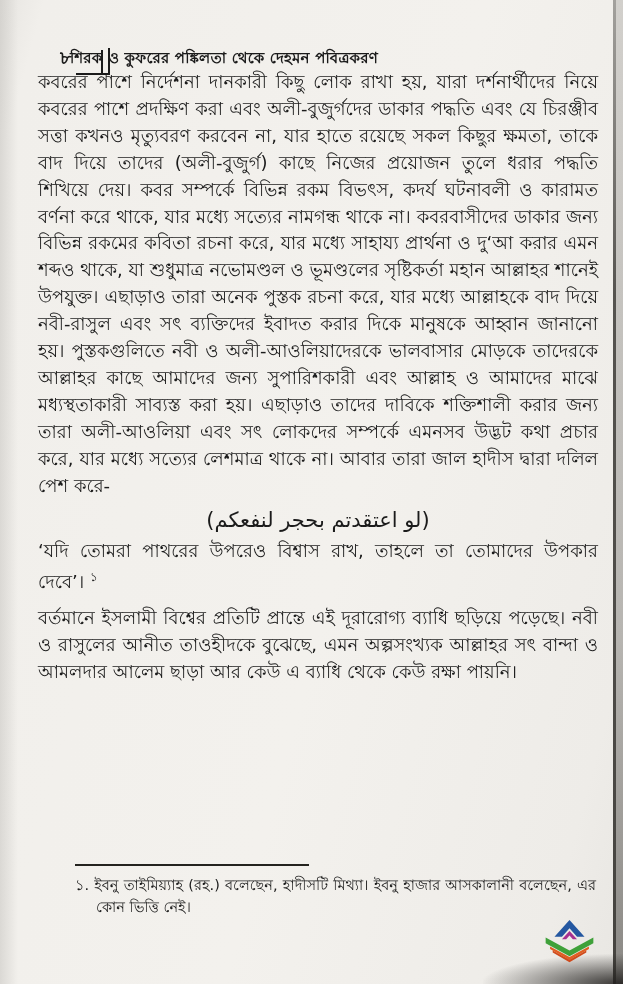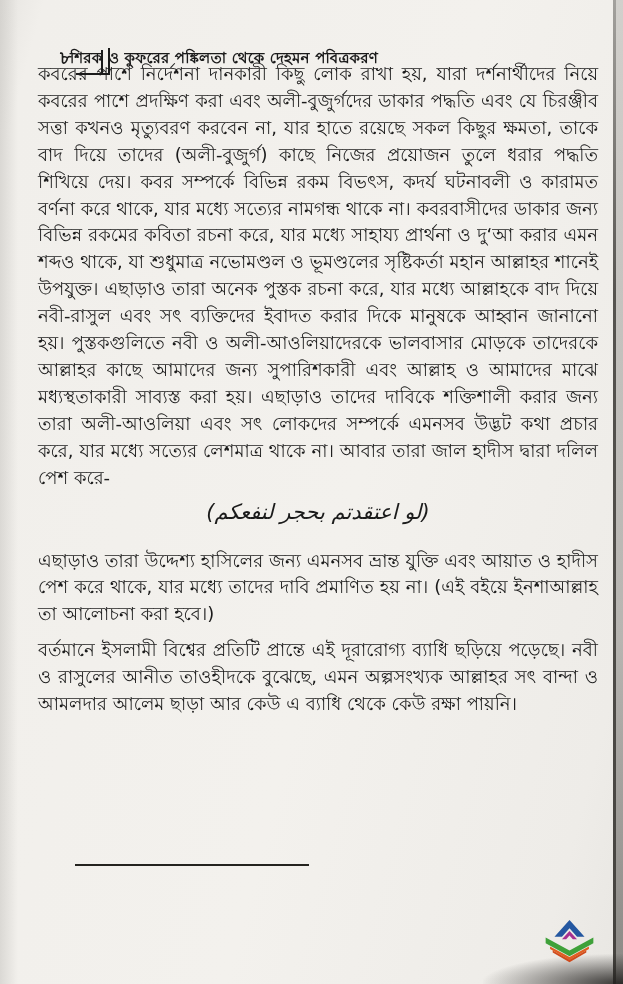--- a/index.html
+++ b/index.html
@@ -27,35 +27,34 @@
   .left-curve {
     position: absolute; left: 0; top: 0; width: 18px; height: 100%;
     background: linear-gradient(to right, rgba(190,188,184,0.45), rgba(190,188,184,0));
   }
 
   .header { position: absolute; top: 42px; left: 0; width: 600px; }
   .page-num-wrap { position: absolute; left: 60px; top: 2px; display: flex; align-items: flex-end; }
   .page-num { font-size: 18px; font-weight: bold; padding-right: 4px; padding-bottom: 2px; }
   .header-title { text-align: left; font-weight: bold; font-size: 15px; padding: 4px 70px 0 70px; letter-spacing: 0.2px; }
 
-  .content { position: absolute; left: 38px; top: 61px; width: 560px; }
+  .content { position: absolute; left: 38px; top: 69px; width: 560px; }
   .body-text {
     margin: 0;
     font-size: 18px;
     line-height: 26.9px;
     text-align: justify;
     text-justify: inter-word;
   }
   .arabic-line {
     text-align: center;
     font-size: 21px;
     line-height: 30px;
     margin: 5px 0 3px 0;
     direction: rtl;
-    font-style: italic;
   }
   .quote-para sup { font-size: 12px; }
   .para-2 { margin-top: 21px; }
   .para-3 { margin-top: 9px; }
 
   .footnote-block { position: absolute; left: 75px; top: 864px; width: 521px; }
   .footnote-rule { width: 234px; height: 2px; background: #24231f; margin: 0 0 9px 0; }
   .footnote-text {
     margin: 0;
     font-size: 14.5px;
@@ -85,28 +84,29 @@
     </svg>
   </div>
   <div class="header-title">শিরক ও কুফরের পঙ্কিলতা থেকে দেহমন পবিত্রকরণ</div>
 </div>
 
 <div class="content">
   <p class="body-text">কবরের পাশে নির্দেশনা দানকারী কিছু লোক রাখা হয়, যারা দর্শনার্থীদের নিয়ে কবরের পাশে প্রদক্ষিণ করা এবং অলী-বুজুর্গদের ডাকার পদ্ধতি এবং যে চিরঞ্জীব সত্তা কখনও মৃত্যুবরণ করবেন না, যার হাতে রয়েছে সকল কিছুর ক্ষমতা, তাকে বাদ দিয়ে তাদের (অলী-বুজুর্গ) কাছে নিজের প্রয়োজন তুলে ধরার পদ্ধতি শিখিয়ে দেয়। কবর সম্পর্কে বিভিন্ন রকম বিভৎস, কদর্য ঘটনাবলী ও কারামত বর্ণনা করে থাকে, যার মধ্যে সত্যের নামগন্ধ থাকে না। কবরবাসীদের ডাকার জন্য বিভিন্ন রকমের কবিতা রচনা করে, যার মধ্যে সাহায্য প্রার্থনা ও দু‘আ করার এমন শব্দও থাকে, যা শুধুমাত্র নভোমণ্ডল ও ভূমণ্ডলের সৃষ্টিকর্তা মহান আল্লাহর শানেই উপযুক্ত। এছাড়াও তারা অনেক পুস্তক রচনা করে, যার মধ্যে আল্লাহকে বাদ দিয়ে নবী-রাসুল এবং সৎ ব্যক্তিদের ইবাদত করার দিকে মানুষকে আহ্বান জানানো হয়। পুস্তকগুলিতে নবী ও অলী-আওলিয়াদেরকে ভালবাসার মোড়কে তাদেরকে আল্লাহর কাছে আমাদের জন্য সুপারিশকারী এবং আল্লাহ ও আমাদের মাঝে মধ্যস্থতাকারী সাব্যস্ত করা হয়। এছাড়াও তাদের দাবিকে শক্তিশালী করার জন্য তারা অলী-আওলিয়া এবং সৎ লোকদের সম্পর্কে এমনসব উদ্ভট কথা প্রচার করে, যার মধ্যে সত্যের লেশমাত্র থাকে না। আবার তারা জাল হাদীস দ্বারা দলিল পেশ করে-</p>
 
   <div class="arabic-line">(لو اعتقدتم بحجر لنفعكم)</div>
 
+  <p class="body-text quote-para"><span>‘যদি তোমরা পাথরের উপরেও বিশ্বাস রাখ, তাহলে তা তোমাদের উপকার দেবে’।</span> <sup>১</sup></p>
 
-  <p class="body-text para-2">এছাড়াও তারা উদ্দেশ্য হাসিলের জন্য এমনসব ভ্রান্ত যুক্তি এবং আয়াত ও হাদীস পেশ করে থাকে, যার মধ্যে তাদের দাবি প্রমাণিত হয় না। (এই বইয়ে ইনশাআল্লাহ তা আলোচনা করা হবে।)</p>
 
   <p class="body-text para-3">বর্তমানে ইসলামী বিশ্বের প্রতিটি প্রান্তে এই দূরারোগ্য ব্যাধি ছড়িয়ে পড়েছে। নবী ও রাসুলের আনীত তাওহীদকে বুঝেছে, এমন অল্পসংখ্যক আল্লাহর সৎ বান্দা ও আমলদার আলেম ছাড়া আর কেউ এ ব্যাধি থেকে কেউ রক্ষা পায়নি।</p>
 </div>
 
 <div class="footnote-block">
   <div class="footnote-rule"></div>
+  <p class="footnote-text">১. ইবনু তাইমিয়্যাহ (রহ.) বলেছেন, হাদীসটি মিথ্যা। ইবনু হাজার আসকালানী বলেছেন, এর কোন ভিত্তি নেই।</p>
 </div>
 
 <svg class="publisher-logo" viewBox="0 0 60 52">
 
   <path d="M8 31 L30 43 L52 31 L52 34 L30 46.5 L8 34 Z" fill="#e05f22"></path>
   <path d="M11 35.5 L30 46 L49 35.5 L49 38 L30 49 L11 38 Z" fill="#cf4a1c"></path>
 
   <path d="M3 21 L30 35.5 L57 21 L57 27.5 L30 42 L3 27.5 Z" fill="#3fa13a"></path>
 
   <path d="M30 1 L47 20 L38.5 20 L30 10.5 L21.5 20 L13 20 Z" fill="#2457a0"></path>

